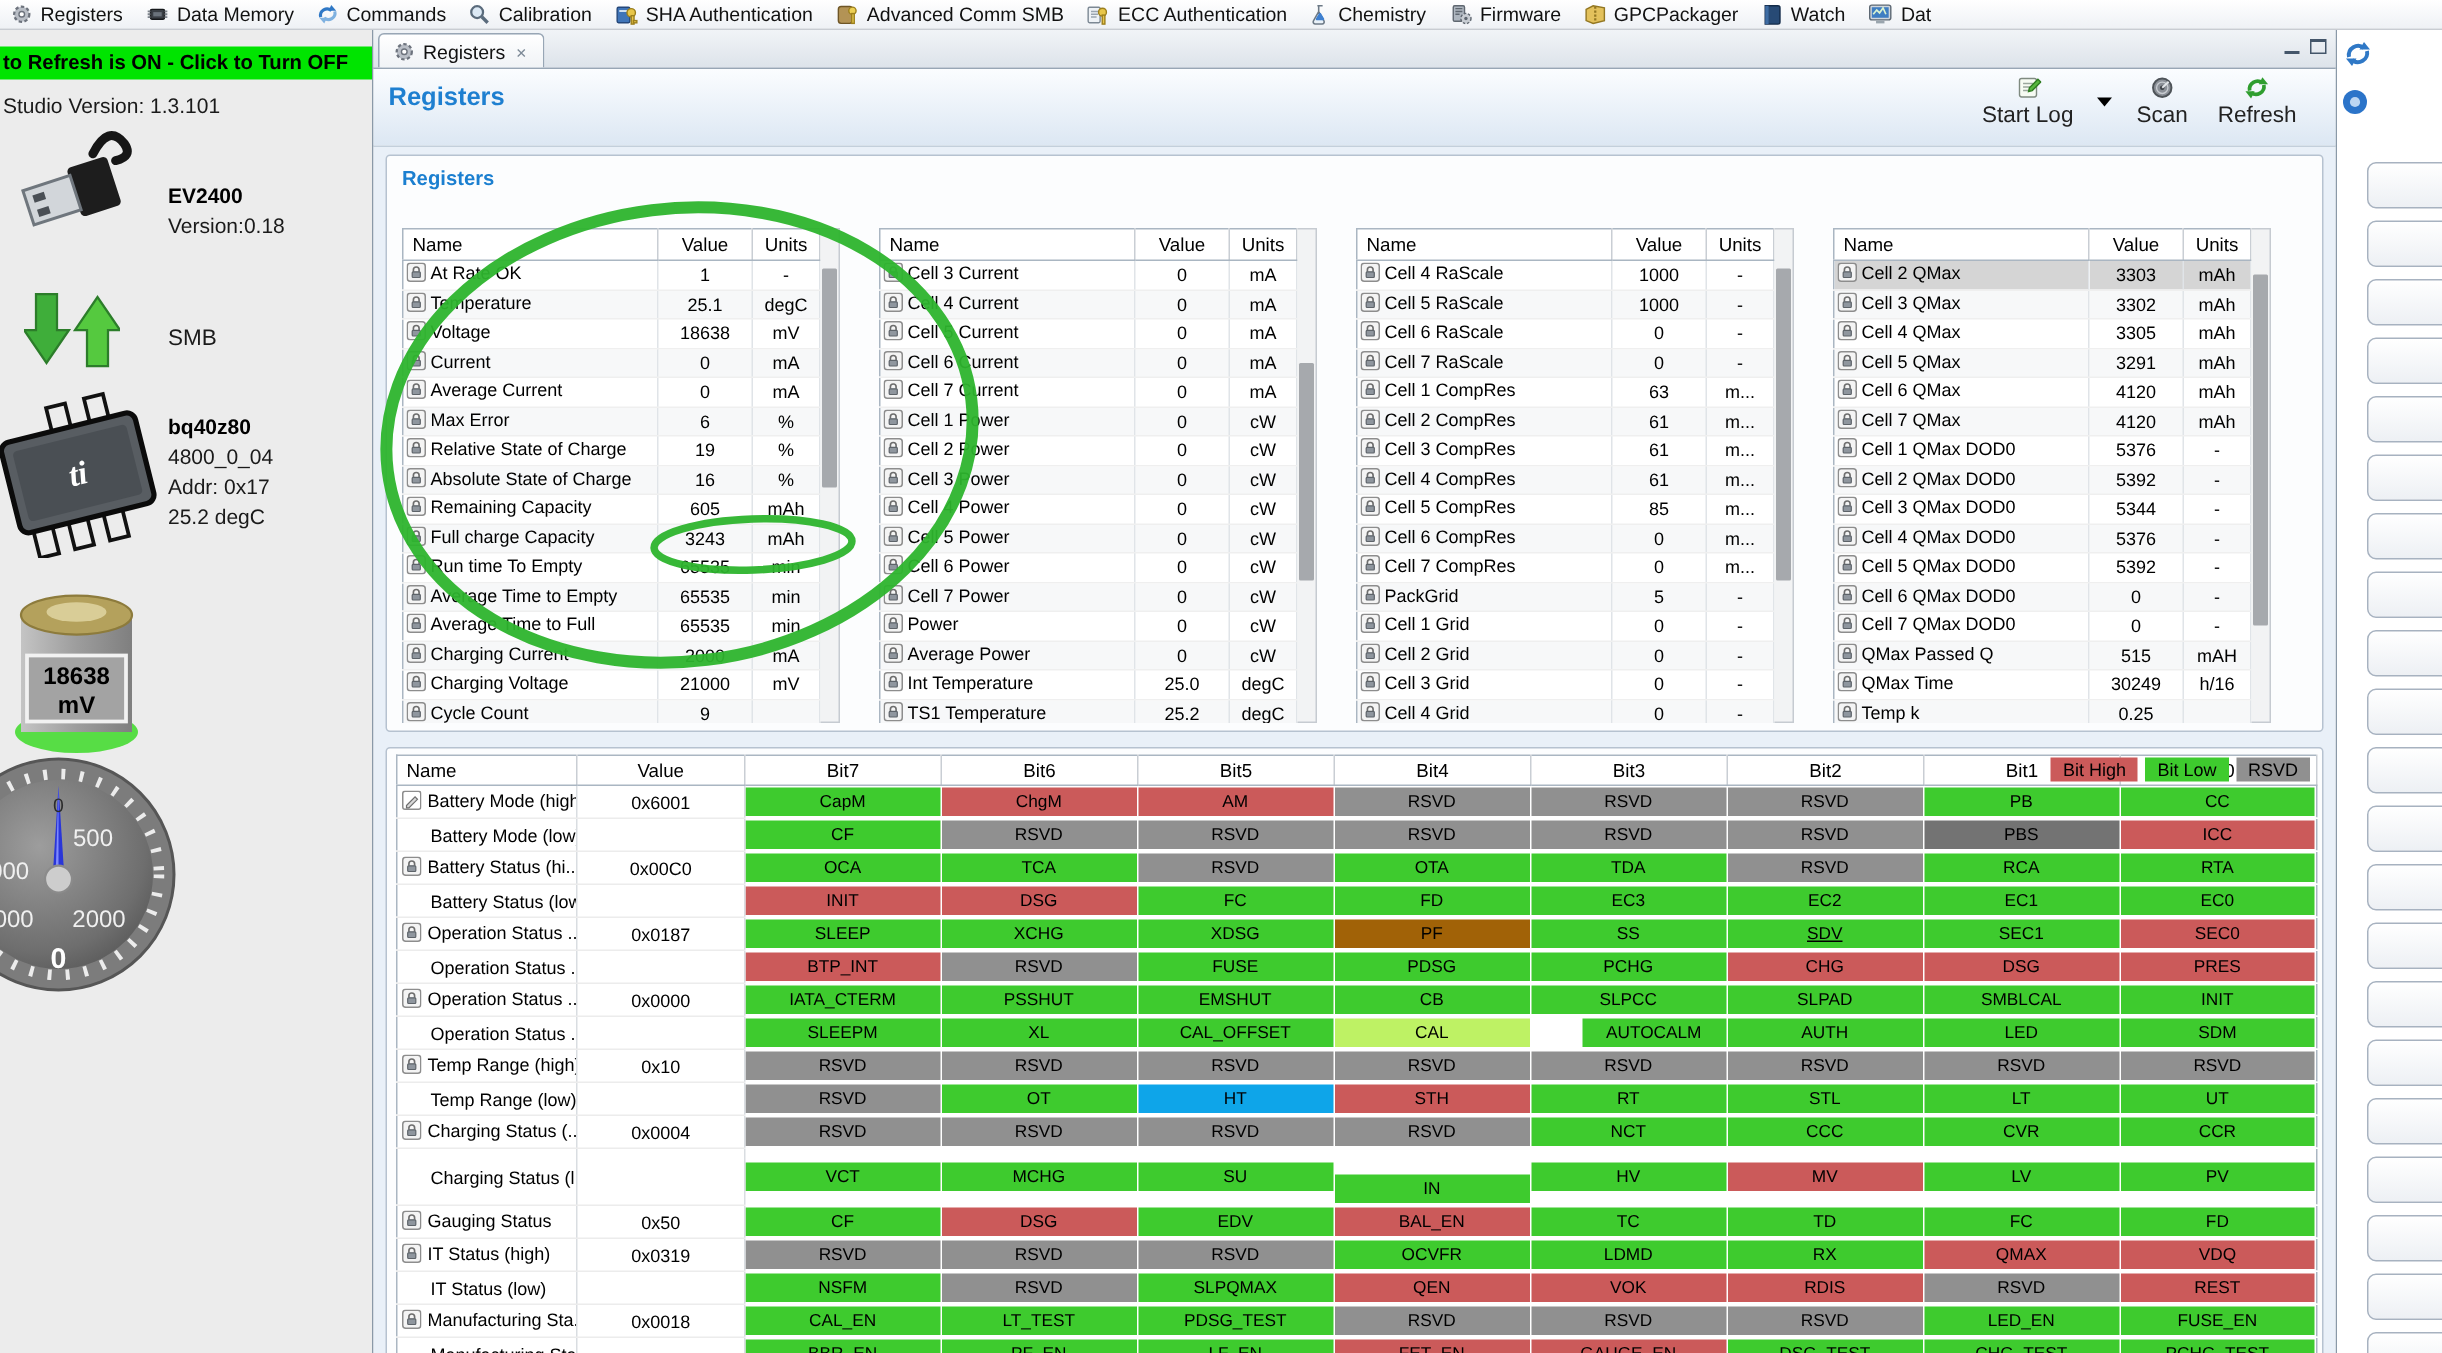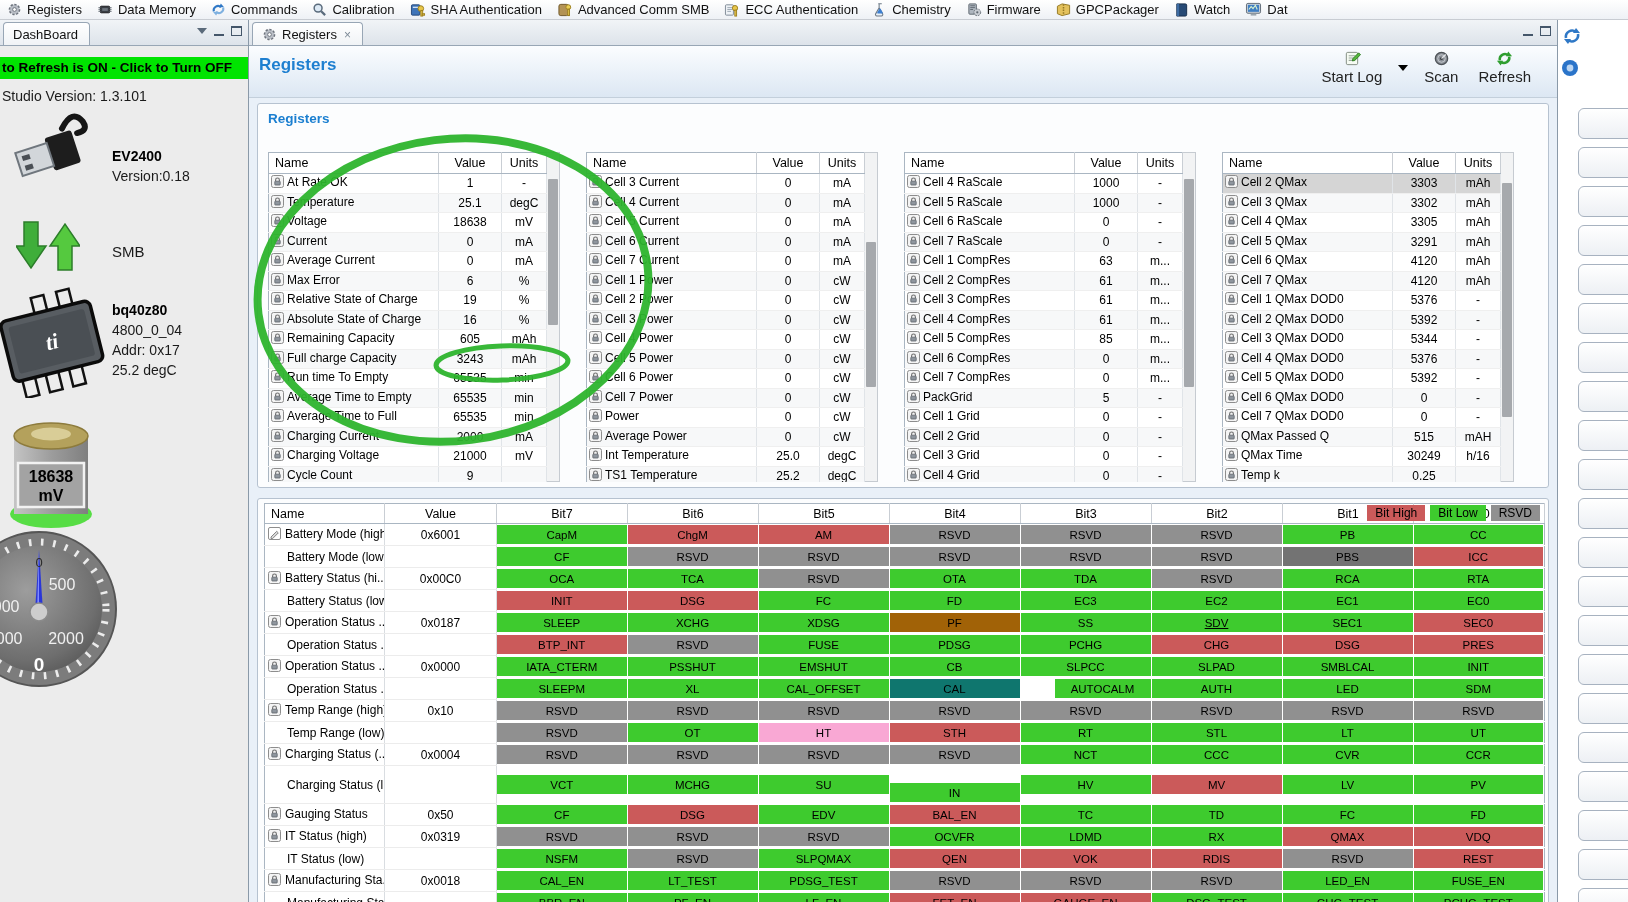--- a/index.html
+++ b/index.html
@@ -197,30 +197,20 @@
           <rect x="6" y="12.5" width="6" height="2" fill="#9aa5ae"></rect>
         </svg>
       </span>
       <span>Dat</span>
     </div>
   </div>
 
 <div id="workspace">
 
   <div id="left-panel">
-    <div class="tabbar">
-      <div class="tab">
-        <span>DashBoard</span>
-      </div>
-      <div class="panel-ctrls">
-        <span class="pc tri"></span>
-        <span class="pc minb"></span>
-        <span class="pc maxb"></span>
-      </div>
-    </div>
     <div id="db-content">
       <div id="banner">to Refresh is ON - Click to Turn OFF</div>
       <div class="dbi" style="left:2px;top:42px;">Studio Version:  1.3.101</div>
 
       <svg class="dbi" style="left:6px;top:66px;" width="100" height="100" viewBox="0 0 100 100">
         <g transform="rotate(-18 50 50)">
           <path d="M66 20 q16 -16 22 0 q3 10 -9 9" stroke="#161616" stroke-width="6" fill="none" stroke-linecap="round"></path>
           <rect x="46" y="24" width="28" height="34" rx="3" fill="#1d1d1d"></rect>
           <rect x="14" y="29" width="33" height="24" fill="#d2d6da" stroke="#6f767d" stroke-width="2"></rect>
           <rect x="19" y="34" width="8" height="5" fill="#4a4f55"></rect>
@@ -1234,21 +1224,21 @@
                 <td class="bb">
                   <div class="fillc" style="background: rgb(62, 203, 46);">SLEEPM</div>
                 </td>
                 <td class="bb">
                   <div class="fillc" style="background: rgb(62, 203, 46);">XL</div>
                 </td>
                 <td class="bb">
                   <div class="fillc" style="background: rgb(62, 203, 46);">CAL_OFFSET</div>
                 </td>
                 <td class="bb">
-                  <div class="fillc" style="background: #0f766e;">CAL</div>
+                  <div class="fillc" style="background: #bef264;">CAL</div>
                 </td>
                 <td class="bb">
                   <div class="fillc" style="background: rgb(62, 203, 46); margin-left: 34px;">AUTOCALM</div>
                 </td>
                 <td class="bb">
                   <div class="fillc" style="background: rgb(62, 203, 46);">AUTH</div>
                 </td>
                 <td class="bb">
                   <div class="fillc" style="background: rgb(62, 203, 46);">LED</div>
                 </td>
@@ -1291,21 +1281,21 @@
               <tr>
                 <td class="bn noicon"><span>Temp Range (low)</span></td>
                 <td class="bv"></td>
                 <td class="bb">
                   <div class="fillc" style="background: rgb(144, 144, 144);">RSVD</div>
                 </td>
                 <td class="bb">
                   <div class="fillc" style="background: rgb(62, 203, 46);">OT</div>
                 </td>
                 <td class="bb">
-                  <div class="fillc" style="background: #f9a8d4;">HT</div>
+                  <div class="fillc" style="background: #0ea5e9;">HT</div>
                 </td>
                 <td class="bb">
                   <div class="fillc" style="background: rgb(203, 90, 90);">STH</div>
                 </td>
                 <td class="bb">
                   <div class="fillc" style="background: rgb(62, 203, 46);">RT</div>
                 </td>
                 <td class="bb">
                   <div class="fillc" style="background: rgb(62, 203, 46);">STL</div>
                 </td>

